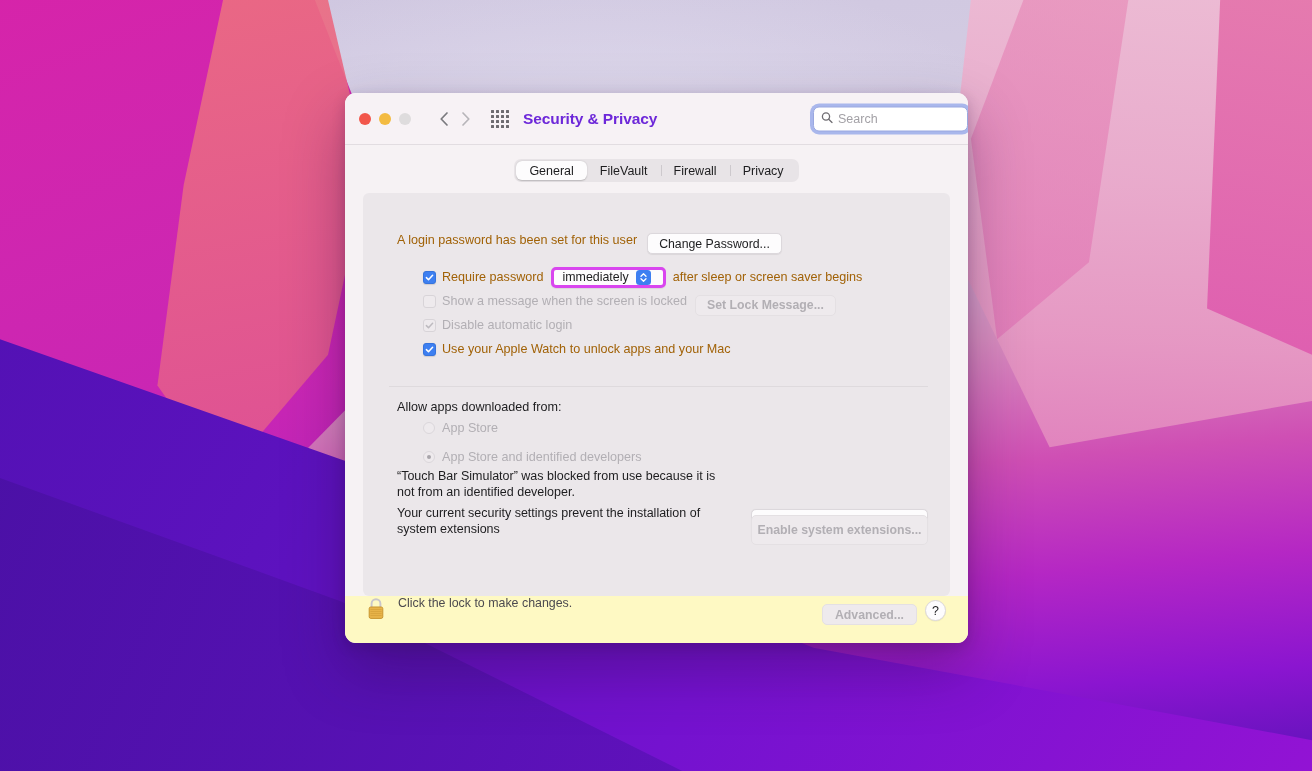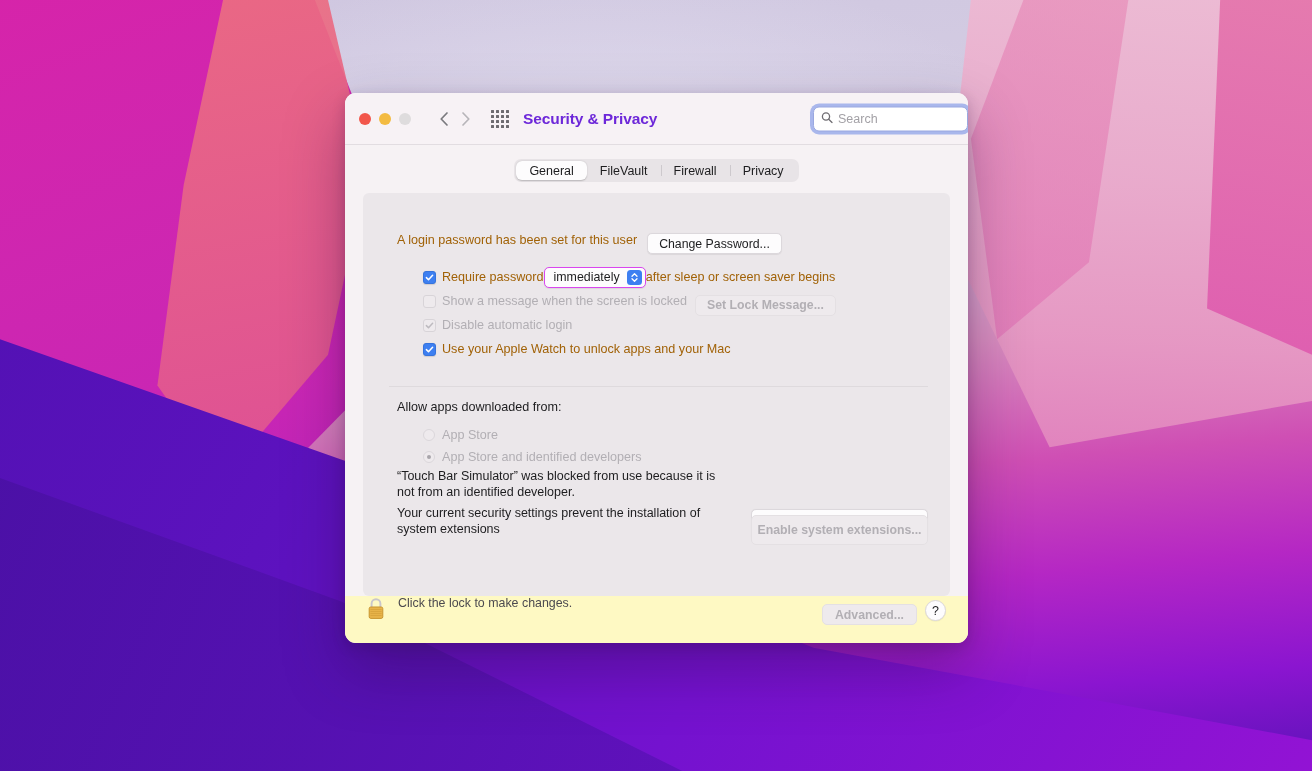--- a/index.html
+++ b/index.html
@@ -228,27 +228,27 @@
     background:#eeeaed;
     border:1px solid #d8d4d8;
   }
   .cb.on-dim {
     background:#eeeaed;
     border:1px solid #d8d4d8;
   }
   .cb svg { display:block; }
 
   #popup {
-    margin:0 0;
+    margin:0 7px;
     height:21px;
     background:#fdfcfd;
-    border:1px solid #d946ef;
+    border:3px solid #d946ef;
     border-radius:5px;
     display:inline-flex; align-items:center;
-    padding:0 3px 0 9px;
+    padding:0 12px 0 9px;
     box-shadow:0 .5px 1px rgba(0,0,0,.07);
   }
   #popup-val { font-size:12.4px; color:#1d1d1f; white-space:nowrap; }
   #popup-arrows {
     width:15px; height:15px;
     margin-left:7px;
     background:#3d7ff1;
     border-radius:3.5px;
     display:flex; align-items:center; justify-content:center;
   }
@@ -432,21 +432,21 @@
           <path d="M1.4 4.6 L3.5 6.7 L7.6 2.2" stroke="#fff" stroke-width="1.5" stroke-linecap="round" stroke-linejoin="round"></path>
         </svg>
       </span>
       <span class="lbl">Use your Apple Watch to unlock apps and your Mac</span>
     </div>
 
     <div id="divider"></div>
 
     <div id="allow-head">Allow apps downloaded from:</div>
 
-    <div class="radio-row" style="top:231px;">
+    <div class="radio-row" style="top:224px;">
       <span class="rb"></span>
       <span class="lbl dim">App Store</span>
     </div>
 
     <div class="radio-row" style="top:253px;">
       <span class="rb">
         <span class="dot"></span>
       </span>
       <span class="lbl dim">App Store and identified developers</span>
     </div>

